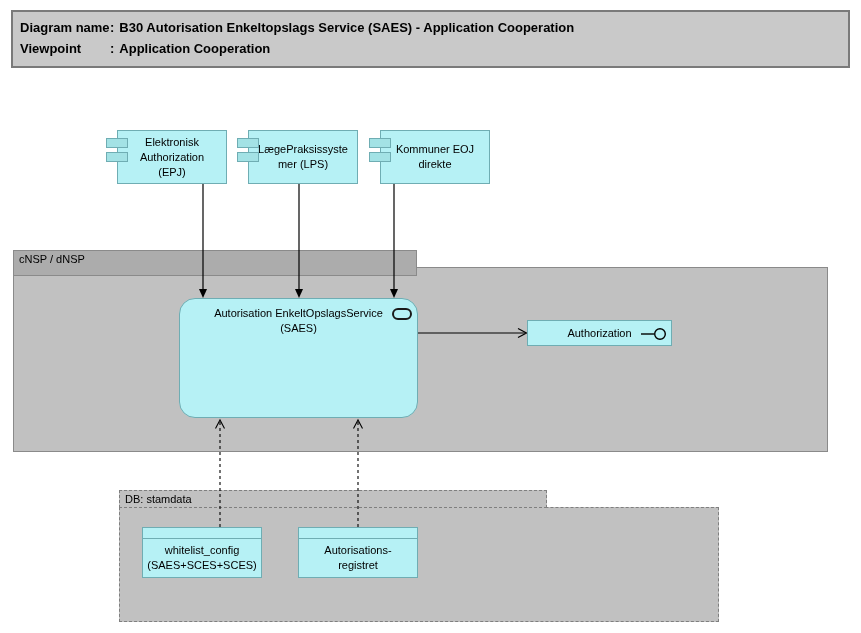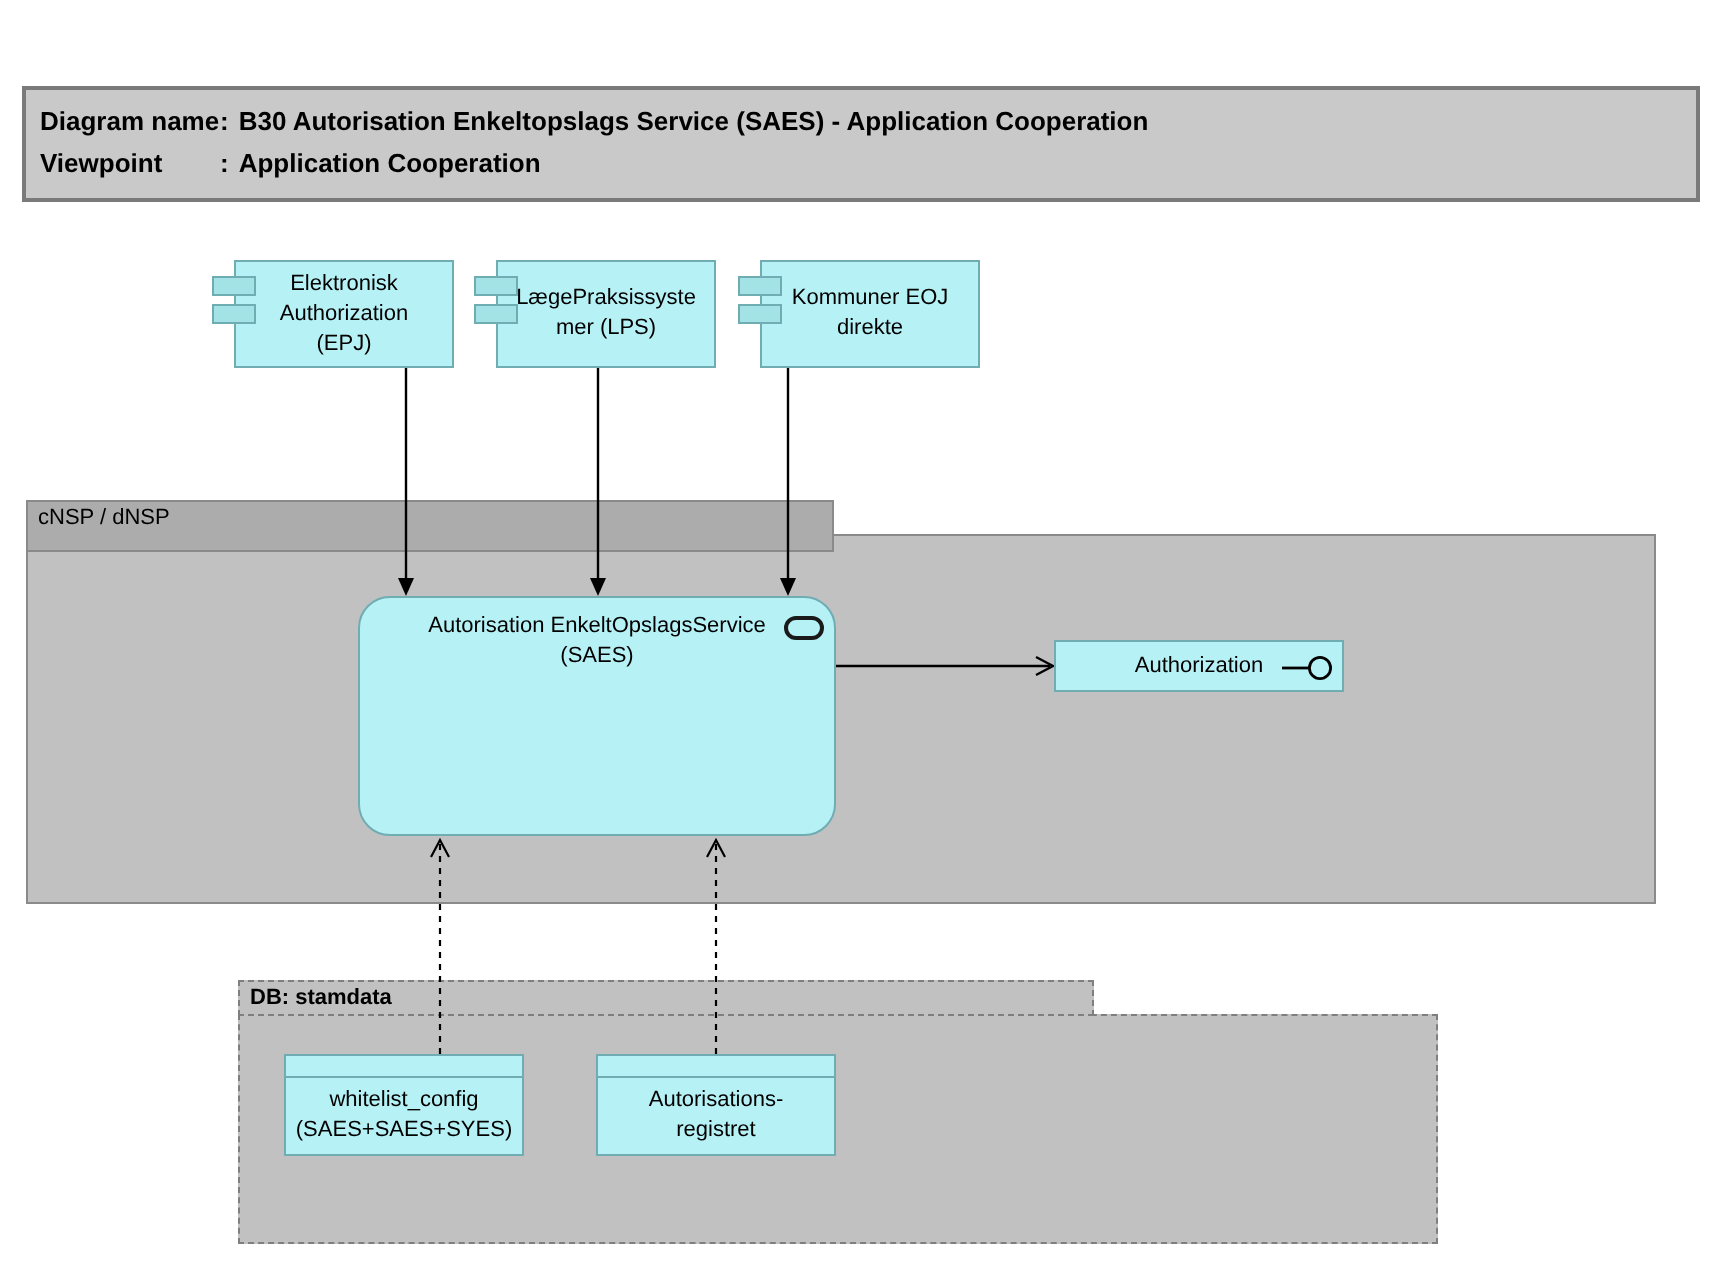--- a/index.html
+++ b/index.html
@@ -8,21 +8,21 @@
     font-family:"Liberation Sans","DejaVu Sans",sans-serif;
     position:relative;overflow:hidden;
   }
   *{box-sizing:border-box;}
   .canvas{position:absolute;inset:0;width:861px;height:633px;}
 
   
   .title-box{
     position:absolute;left:11px;top:10px;width:839px;height:58px;
     background:#C9C9C9;border:2px solid #7A7A7A;
-    padding:5px 0 0 7px;color:#000;margin-top:33px;
+    padding:5px 0 0 7px;color:#000;
   }
   .trow{font-size:13px;font-weight:bold;line-height:21px;white-space:nowrap;}
   .tlabel{display:inline-block;width:90px;}
   .tsep{display:inline-block;margin-right:5px;}
 
   
   .nsp-tab{
     position:absolute;left:13px;top:250px;width:404px;height:26px;
     background:#ACACAC;border:1px solid #8A8A8A;
     font-size:11px;line-height:16px;padding-left:5px;color:#000;z-index:2;
@@ -31,21 +31,21 @@
     position:absolute;left:13px;top:267px;width:815px;height:185px;
     background:#C1C1C1;border:1px solid #8A8A8A;z-index:1;
   }
   .db-body{
     position:absolute;left:119px;top:507px;width:600px;height:115px;
     background:#C1C1C1;border:1px dashed #7F7F7F;z-index:1;
   }
   .db-tab{
     position:absolute;left:119px;top:490px;width:428px;height:18px;
     background:#C1C1C1;border:1px dashed #7F7F7F;
-    font-size:11px;line-height:16px;padding-left:5px;color:#000;z-index:2;font-weight:bold;
+    font-size:11px;line-height:16px;padding-left:5px;color:#000;z-index:2;
   }
 
   
   svg.connectors{position:absolute;left:0;top:0;width:861px;height:633px;z-index:3;pointer-events:none;}
 
   
   .elem{
     position:absolute;background:#B6F1F5;border:1px solid #6FADB3;
     color:#000;font-size:11px;line-height:15px;text-align:center;z-index:4;
   }
@@ -180,21 +180,21 @@
     <svg class="lollipop" width="26" height="14">
       <line x1="0" y1="7" x2="13" y2="7" stroke="#000" stroke-width="1.4"></line>
       <circle cx="19" cy="7" r="5.3" fill="none" stroke="#000" stroke-width="1.4"></circle>
     </svg>
   </div>
 
   <div class="elem dobj dobj-whitelist">
     <div class="dobj-head"></div>
     <div class="lines">
       <span>whitelist_config</span>
-      <span>(SAES+SAES+SYES)</span>
+      <span>(SAES+SCES+SCES)</span>
     </div>
   </div>
 
   <div class="elem dobj dobj-autreg">
     <div class="dobj-head"></div>
     <div class="lines">
       <span>Autorisations-</span>
       <span>registret</span>
     </div>
   </div>

